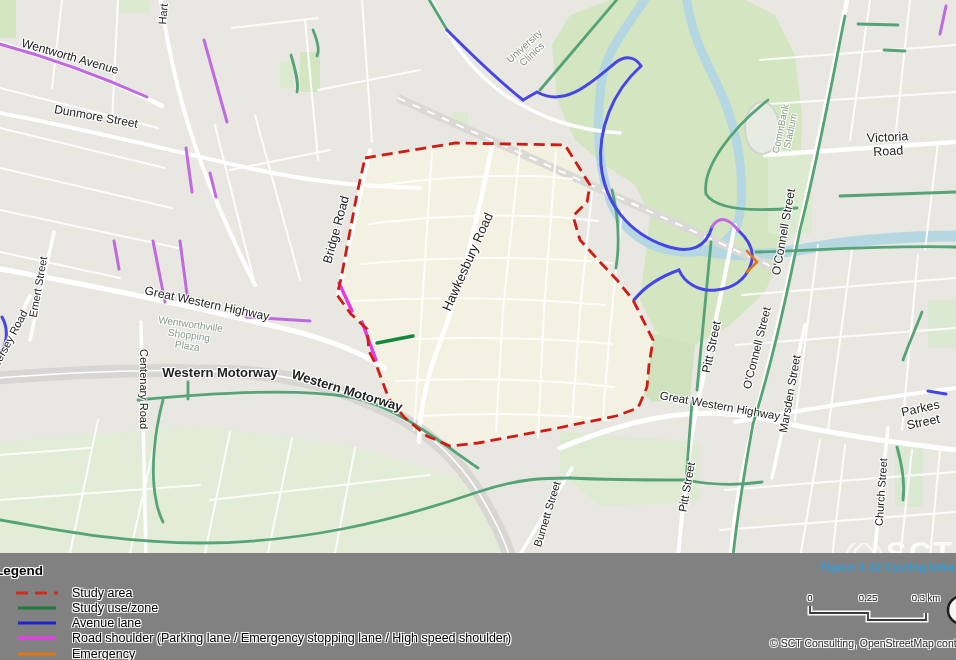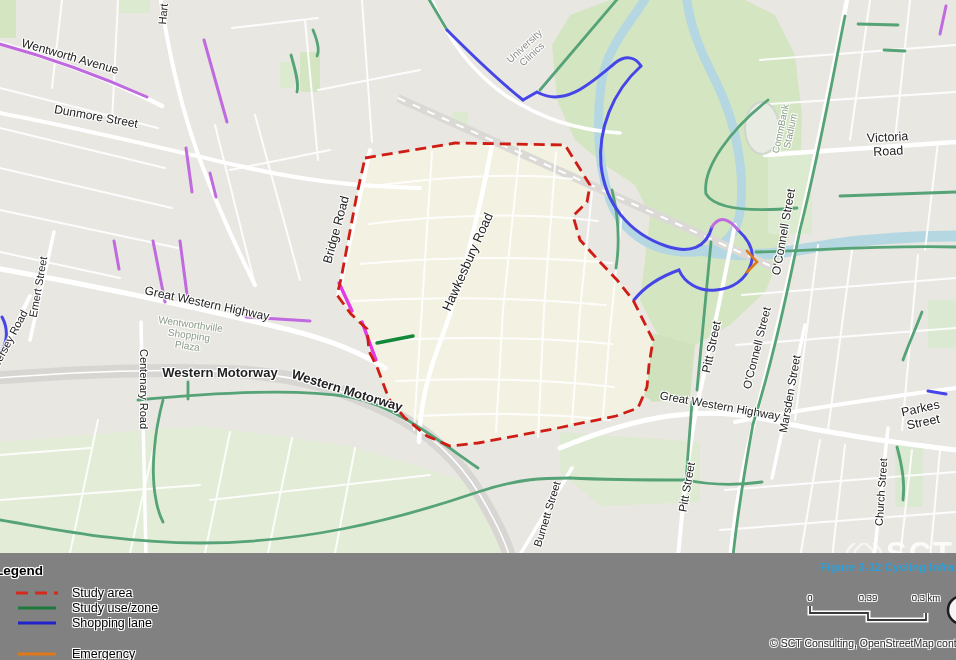--- a/index.html
+++ b/index.html
@@ -263,33 +263,39 @@
     <div class="lg-row" style="top:47px">
       <svg class="lg-swatch">
           <line x1="2" y1="7" x2="40" y2="7" stroke="#1e7a3c" stroke-width="3"></line>
         </svg>
       <span class="lg-text halo">Study use/zone</span>
     </div>
     <div class="lg-row" style="top:62px">
       <svg class="lg-swatch">
           <line x1="2" y1="7" x2="40" y2="7" stroke="#2222cc" stroke-width="3"></line>
         </svg>
-      <span class="lg-text halo">Shopping lane</span>
+      <span class="lg-text halo">Avenue lane</span>
+    </div>
+    <div class="lg-row" style="top:77px">
+      <svg class="lg-swatch">
+          <line x1="2" y1="7" x2="40" y2="7" stroke="#ee3aee" stroke-width="3"></line>
+        </svg>
+      <span class="lg-text halo">Road shoulder (Parking lane / Emergency stopping lane / High speed shoulder)</span>
     </div>
     <div class="lg-row" style="top:93px">
       <svg class="lg-swatch">
           <line x1="2" y1="7" x2="40" y2="7" stroke="#e07818" stroke-width="3"></line>
         </svg>
       <span class="lg-text halo">Emergency</span>
     </div>
 
     <div class="fig-cap">Figure 3-12 Cycling Infrastructure</div>
 
     <div class="sb-lab halo" style="left:810px">0</div>
-    <div class="sb-lab halo" style="left:868px">0.39</div>
+    <div class="sb-lab halo" style="left:868px">0.25</div>
     <div class="sb-lab halo" style="left:926px">0.3 km</div>
     <svg width="150" height="22" style="position:absolute;left:800px;top:50px">
       <path d="M 10,3 L 10,10 L 68,10 L 68,17 L 126,17 L 126,10" fill="none" stroke="#ffffff" stroke-width="5"></path>
       <path d="M 10,3 L 10,10 L 68,10 L 68,17 L 126,17 L 126,10" fill="none" stroke="#3a3a3a" stroke-width="1.8"></path>
     </svg>
 
     <svg class="northwrap">
       <circle cx="18" cy="17" r="14" fill="#f5f5f5" stroke="#1c1c1c" stroke-width="2.5"></circle>
       <path d="M 18,7 L 13,22 L 18,18 L 23,22 Z" fill="#1c1c1c"></path>
     </svg>

